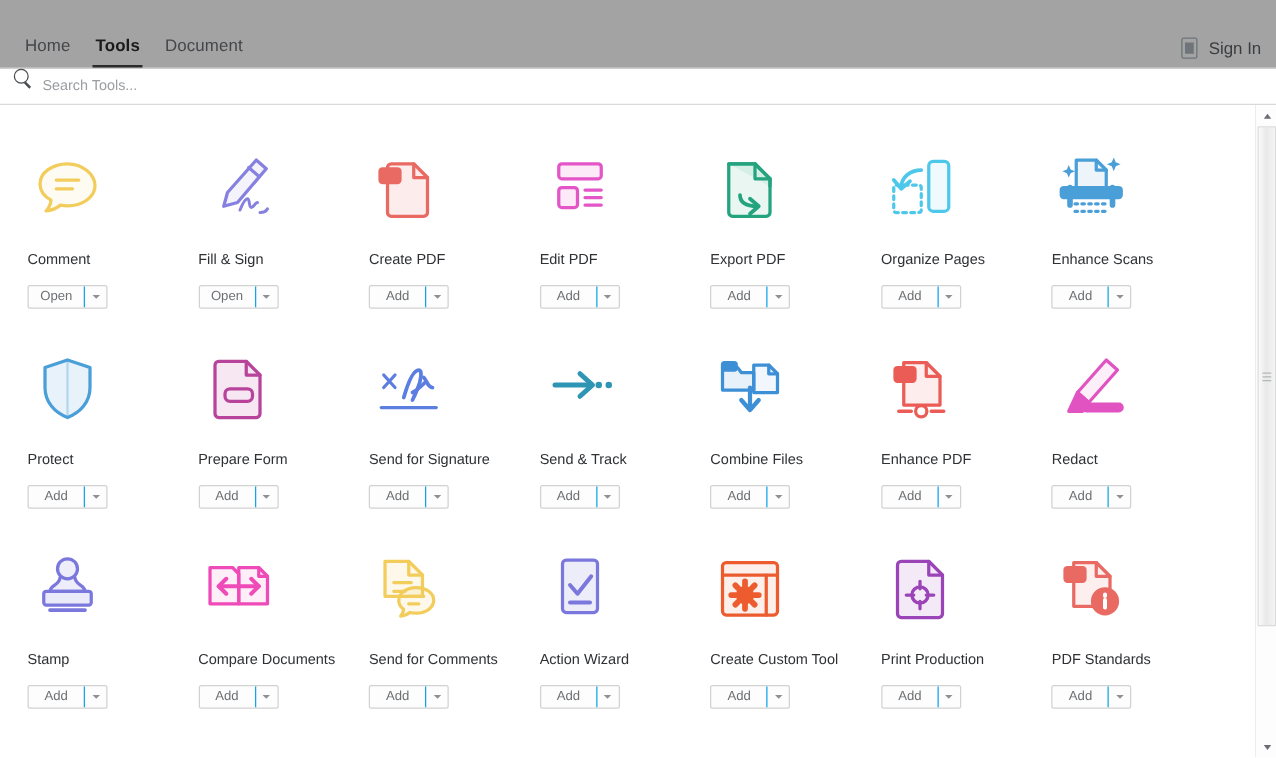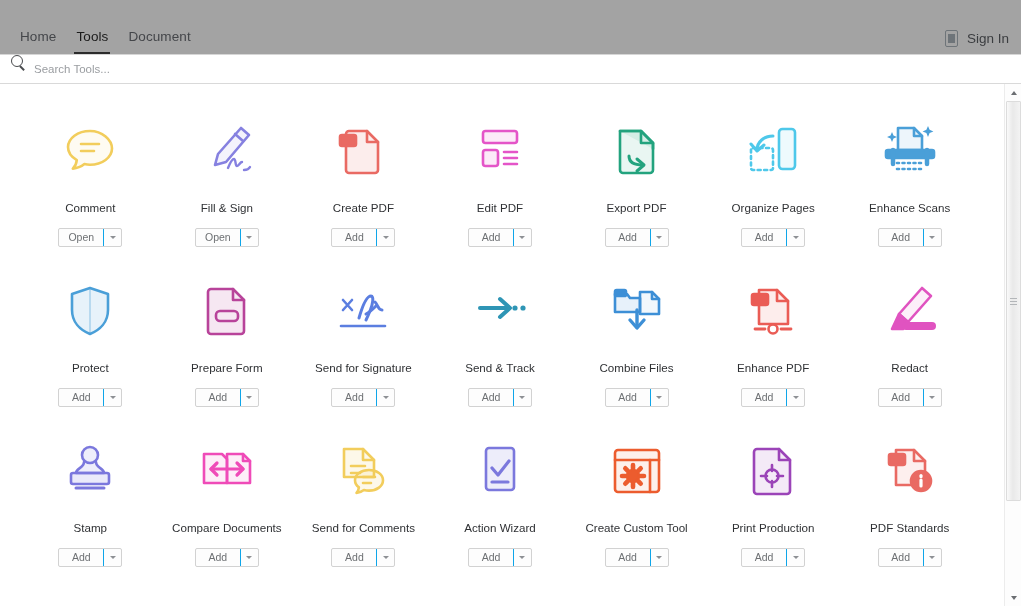--- a/index.html
+++ b/index.html
@@ -22,21 +22,21 @@
   .nav-tabs { display: flex; align-items: flex-end; padding-left: 10px; }
   .nav-tab {
     position: relative;
     font-size: 13.5px;
     color: #44464a;
     padding: 0 10px 10px 10px;
     cursor: pointer;
     letter-spacing: .1px;
     white-space: nowrap;
   }
-  .nav-tab.active { color: #1b1b1b; font-weight: normal; }
+  .nav-tab.active { color: #1b1b1b; font-weight: bold; }
   .nav-tab.active::after {
     content: "";
     position: absolute;
     left: 8px; right: 8px; bottom: 0;
     height: 2.5px;
     background: #2b2b2b;
   }
   .topbar-right {
     position: absolute;
     right: 12px; bottom: 7px;
@@ -103,21 +103,21 @@
   .grid {
     display: grid;
     grid-template-columns: repeat(7, 1fr);
     padding: 22px 22px 0 22px;
     width: 1000px;
     row-gap: 0;
   }
   .tool {
     display: flex;
     flex-direction: column;
-    align-items: center;
+    align-items: flex-start;
     height: 160px;
     padding-top: 14px;
   }
   .tool-icon {
     width: 64px; height: 62px;
     display: flex; align-items: center; justify-content: center;
     cursor: pointer;
   }
   .tool-label {
     margin-top: 19px;

